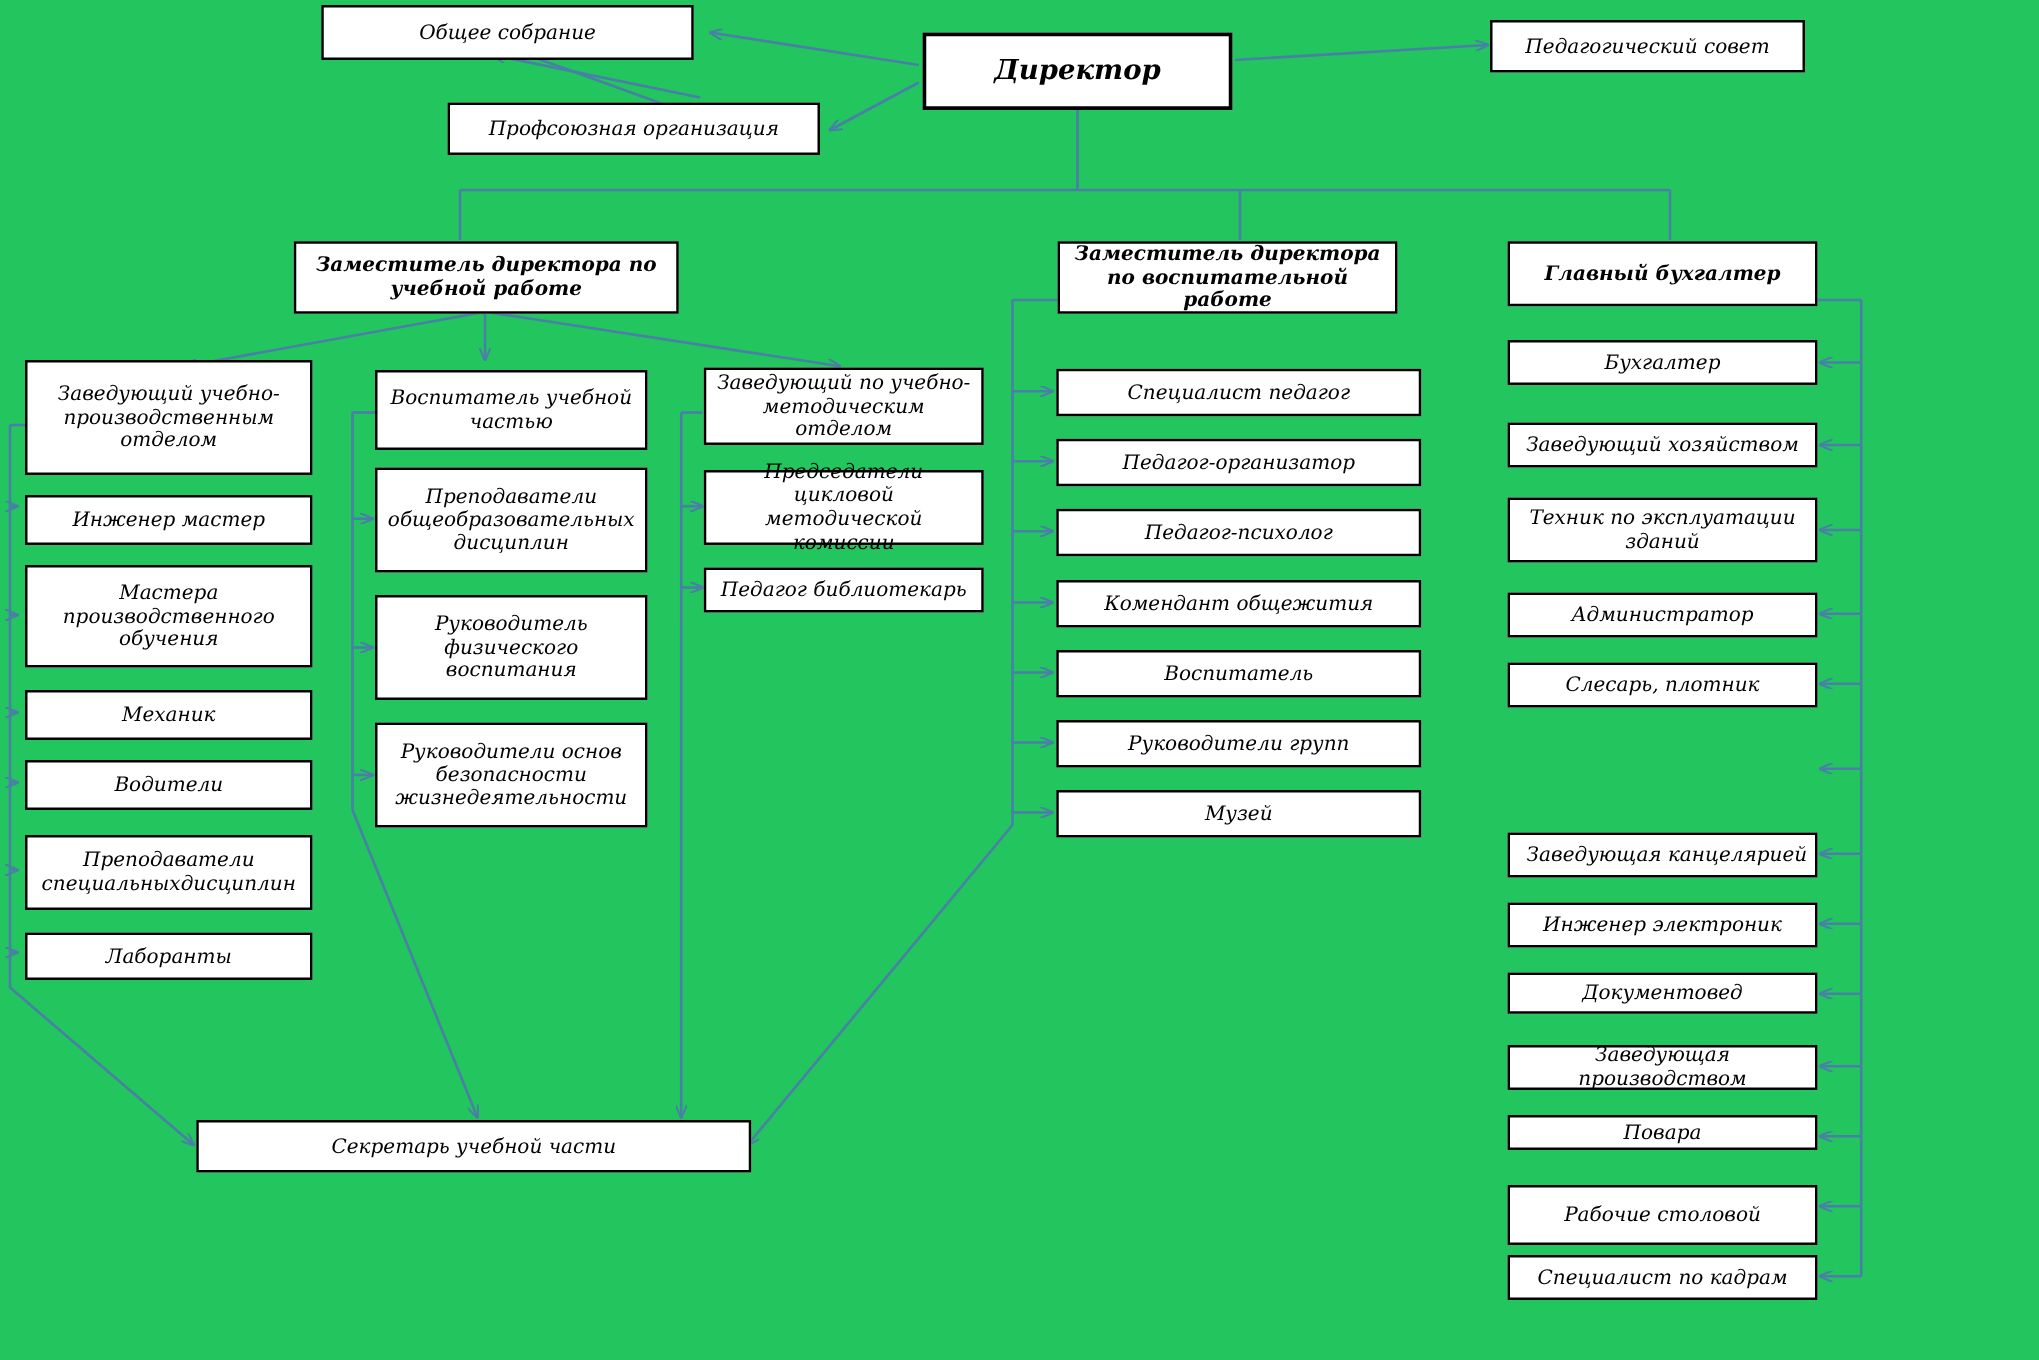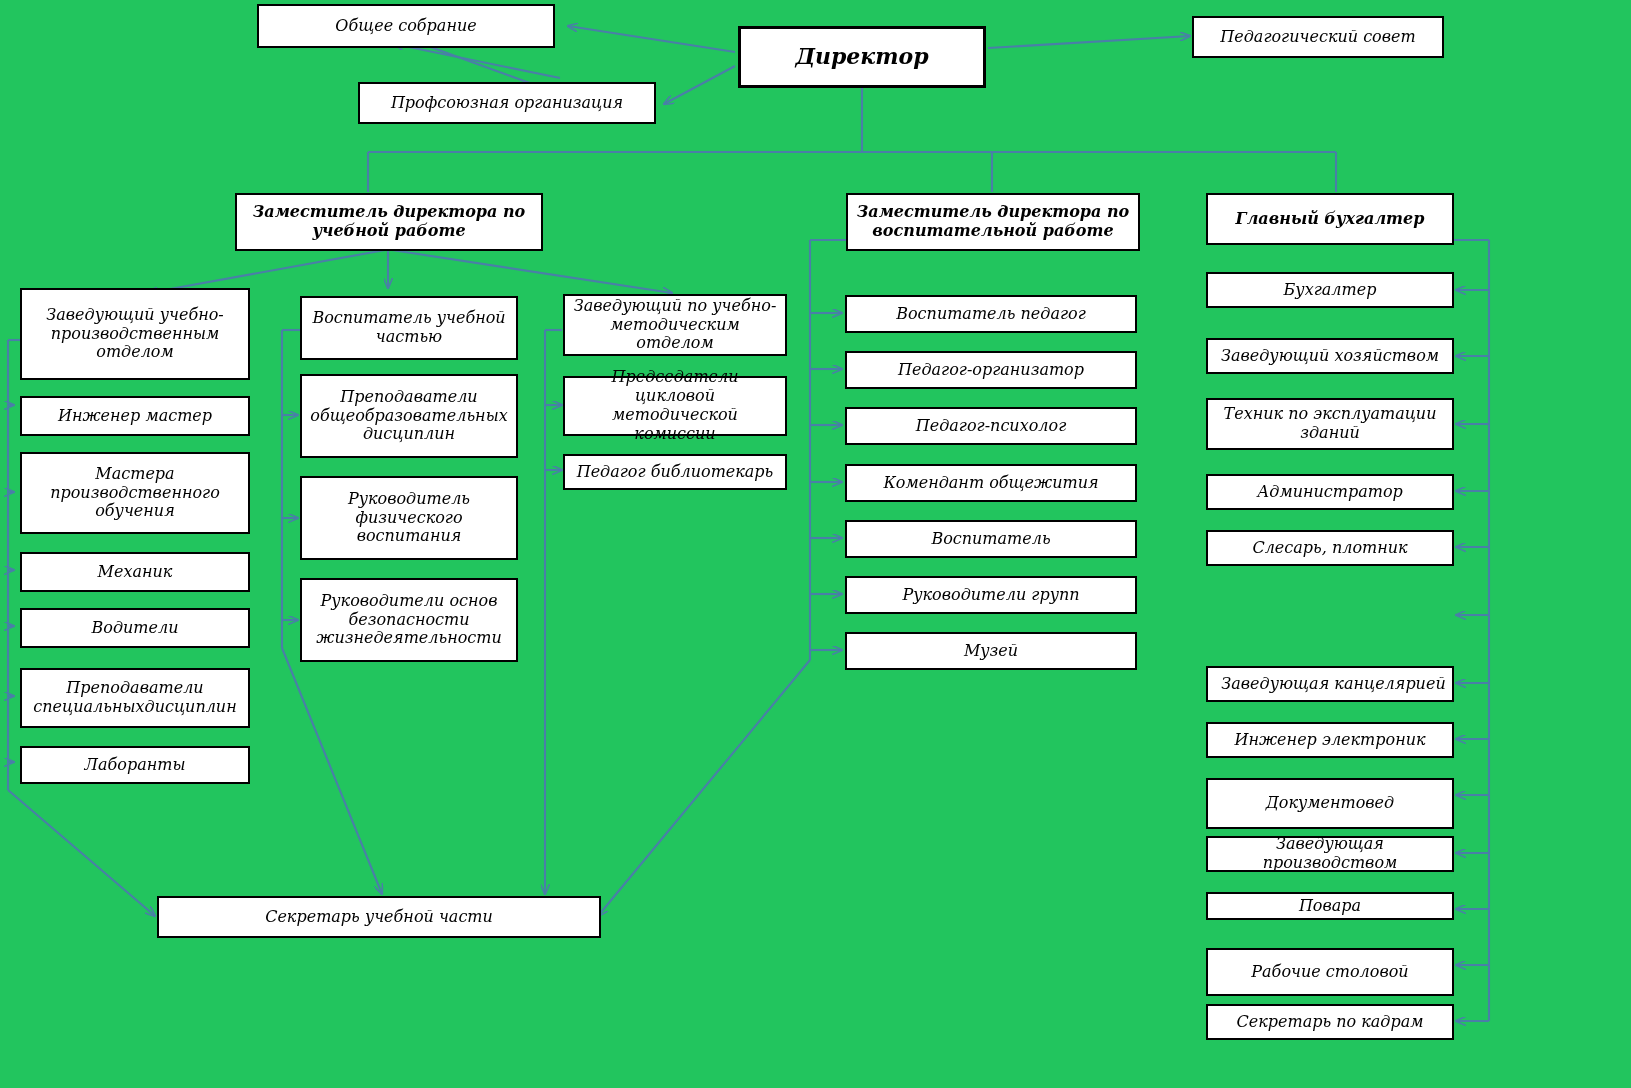--- a/index.html
+++ b/index.html
@@ -156,21 +156,21 @@
   </div>
 
   <div class="node plain" style="left:1192px;top:16px;width:252px;height:42px;">
     <span>Педагогический совет</span>
   </div>
 
   <div class="node lvl1" style="left:235px;top:193px;width:308px;height:58px;">
     <span>Заместитель директора по учебной работе</span>
   </div>
 
-  <div class="node lvl1" style="left:846px;top:193px;width:294px;height:58px;">
+  <div class="node lvl1" style="left:846px;top:193px;width:272px;height:58px;">
     <span>Заместитель директора по воспитательной работе</span>
   </div>
 
   <div class="node lvl1" style="left:1206px;top:193px;width:248px;height:52px;">
     <span>Главный бухгалтер</span>
   </div>
 
   <div class="node plain" style="left:20px;top:288px;width:230px;height:92px;">
     <span>Заведующий учебно-производственным отделом</span>
   </div>
@@ -210,21 +210,21 @@
     <span>Заведующий по учебно-методическим отделом</span>
   </div>
   <div class="node plain" style="left:563px;top:376px;width:224px;height:60px;">
     <span>Председатели цикловой методической  комиссии</span>
   </div>
   <div class="node plain" style="left:563px;top:454px;width:224px;height:36px;">
     <span>Педагог библиотекарь</span>
   </div>
 
   <div class="node plain" style="left:845px;top:295px;width:292px;height:38px;">
-    <span>Воспитатель педагог</span>
+    <span>Специалист педагог</span>
   </div>
   <div class="node plain" style="left:845px;top:351px;width:292px;height:38px;">
     <span>Педагог-организатор</span>
   </div>
   <div class="node plain" style="left:845px;top:407px;width:292px;height:38px;">
     <span>Педагог-психолог</span>
   </div>
   <div class="node plain" style="left:845px;top:464px;width:292px;height:38px;">
     <span>Комендант общежития</span>
   </div>
@@ -252,33 +252,33 @@
   </div>
   <div class="node plain" style="left:1206px;top:530px;width:248px;height:36px;">
     <span>Слесарь, плотник</span>
   </div>
   <div class="node plain" style="left:1206px;top:666px;width:248px;height:36px;padding-left:12px;">
     <span>Заведующая канцелярией</span>
   </div>
   <div class="node plain" style="left:1206px;top:722px;width:248px;height:36px;">
     <span>Инженер электроник</span>
   </div>
-  <div class="node plain" style="left:1206px;top:778px;width:248px;height:51px;">
+  <div class="node plain" style="left:1206px;top:778px;width:248px;height:33px;">
     <span>Документовед</span>
   </div>
   <div class="node plain" style="left:1206px;top:836px;width:248px;height:36px;">
     <span>Заведующая производством</span>
   </div>
   <div class="node plain" style="left:1206px;top:892px;width:248px;height:28px;">
     <span>Повара</span>
   </div>
   <div class="node plain" style="left:1206px;top:948px;width:248px;height:48px;">
     <span>Рабочие столовой</span>
   </div>
   <div class="node plain" style="left:1206px;top:1004px;width:248px;height:36px;">
-    <span>Секретарь по кадрам</span>
+    <span>Специалист по кадрам</span>
   </div>
 
   <div class="node plain" style="left:157px;top:896px;width:444px;height:42px;">
     <span>Секретарь учебной части</span>
   </div>
 
 </div>
 
 </body></html>

